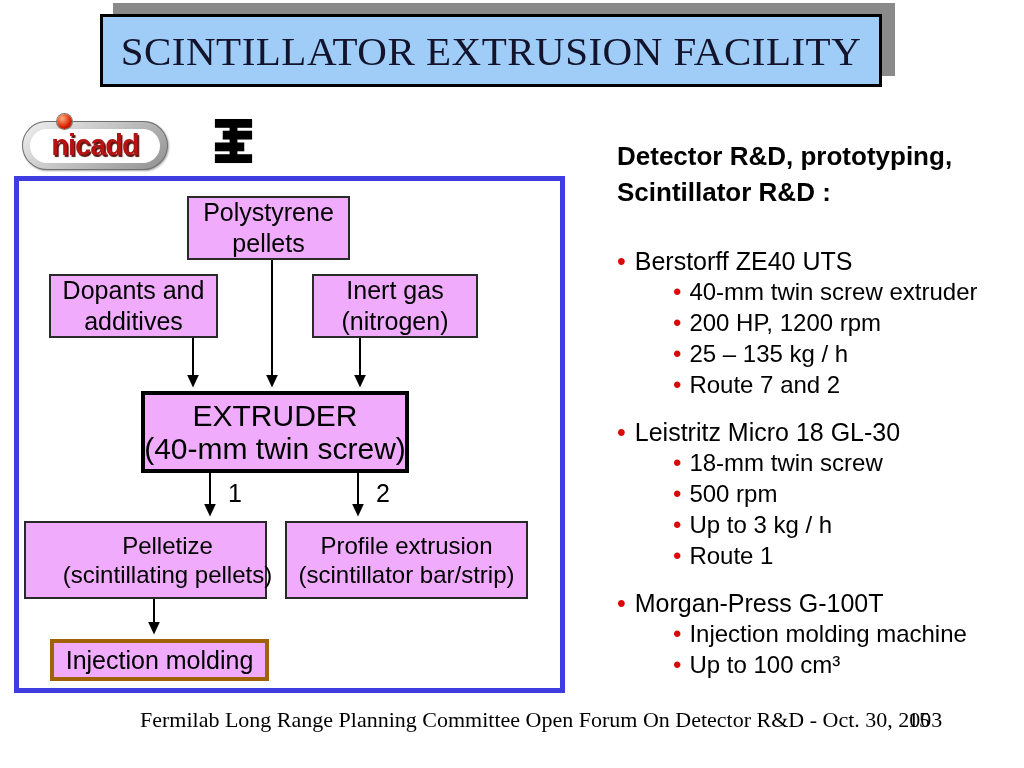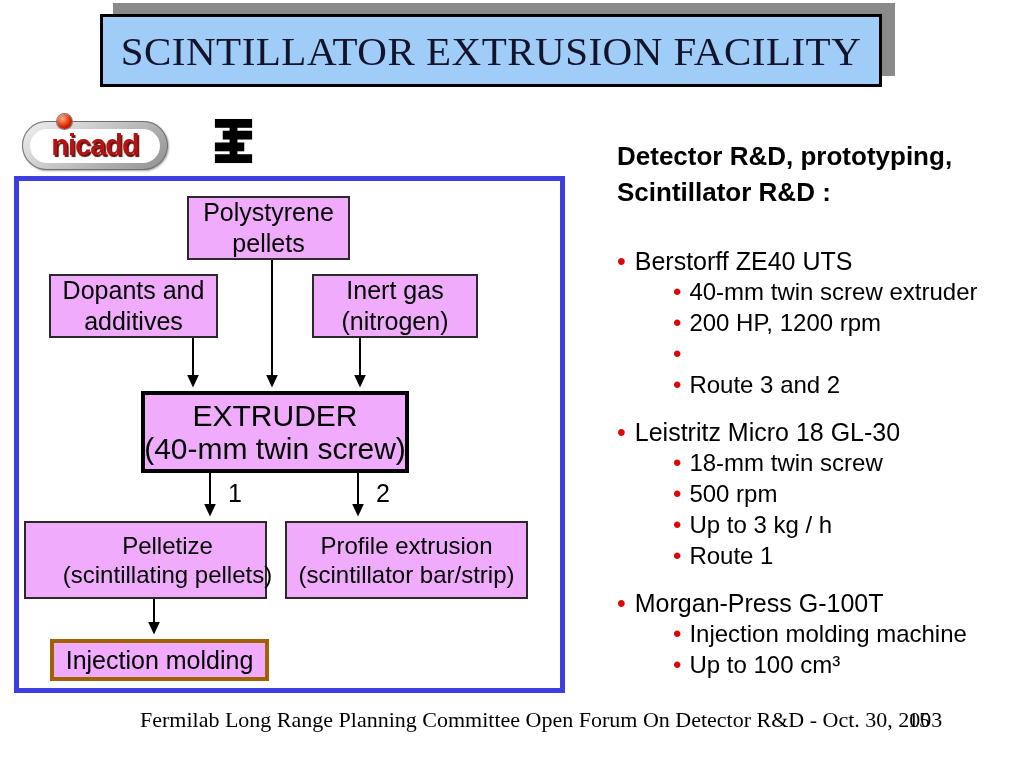--- a/index.html
+++ b/index.html
@@ -172,24 +172,25 @@
     <div class="rp-l2">
       <span class="bullet">•</span>
       <span>40-mm twin screw extruder</span>
     </div>
     <div class="rp-l2">
       <span class="bullet">•</span>
       <span>200 HP, 1200 rpm</span>
     </div>
     <div class="rp-l2">
       <span class="bullet">•</span>
-    </div>
-    <div class="rp-l2">
-      <span class="bullet">•</span>
-      <span>Route 3 and 2</span>
+      <span>25 – 135 kg / h</span>
+    </div>
+    <div class="rp-l2">
+      <span class="bullet">•</span>
+      <span>Route 7 and 2</span>
     </div>
 
     <div class="rp-l1 rp-sec">
       <span class="bullet">•</span>
       <span>Leistritz Micro 18 GL-30</span>
     </div>
     <div class="rp-l2">
       <span class="bullet">•</span>
       <span>18-mm twin screw</span>
     </div>

